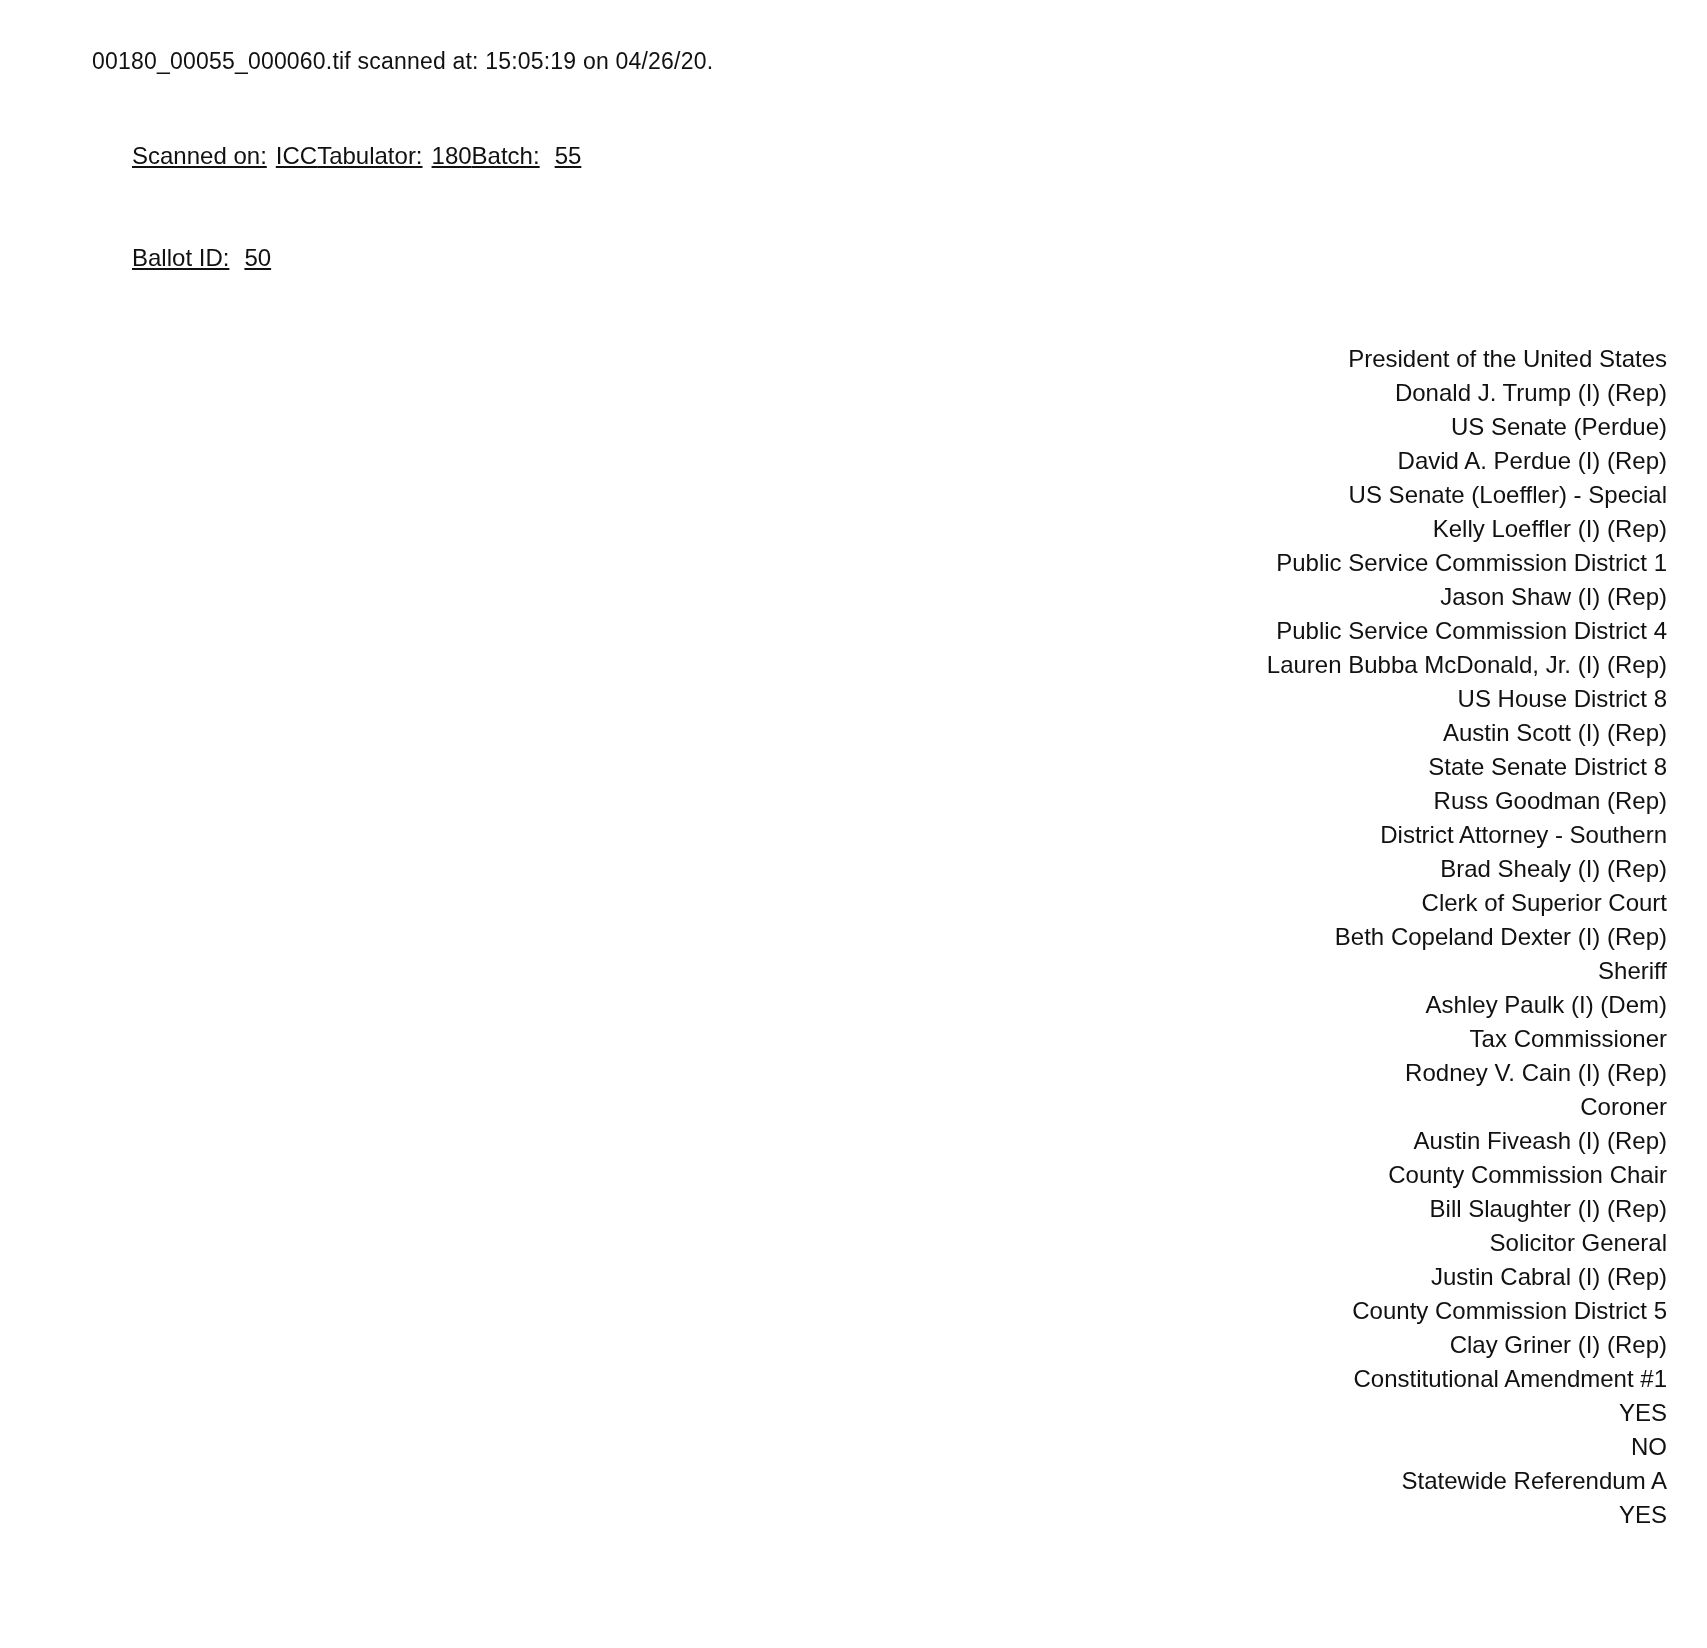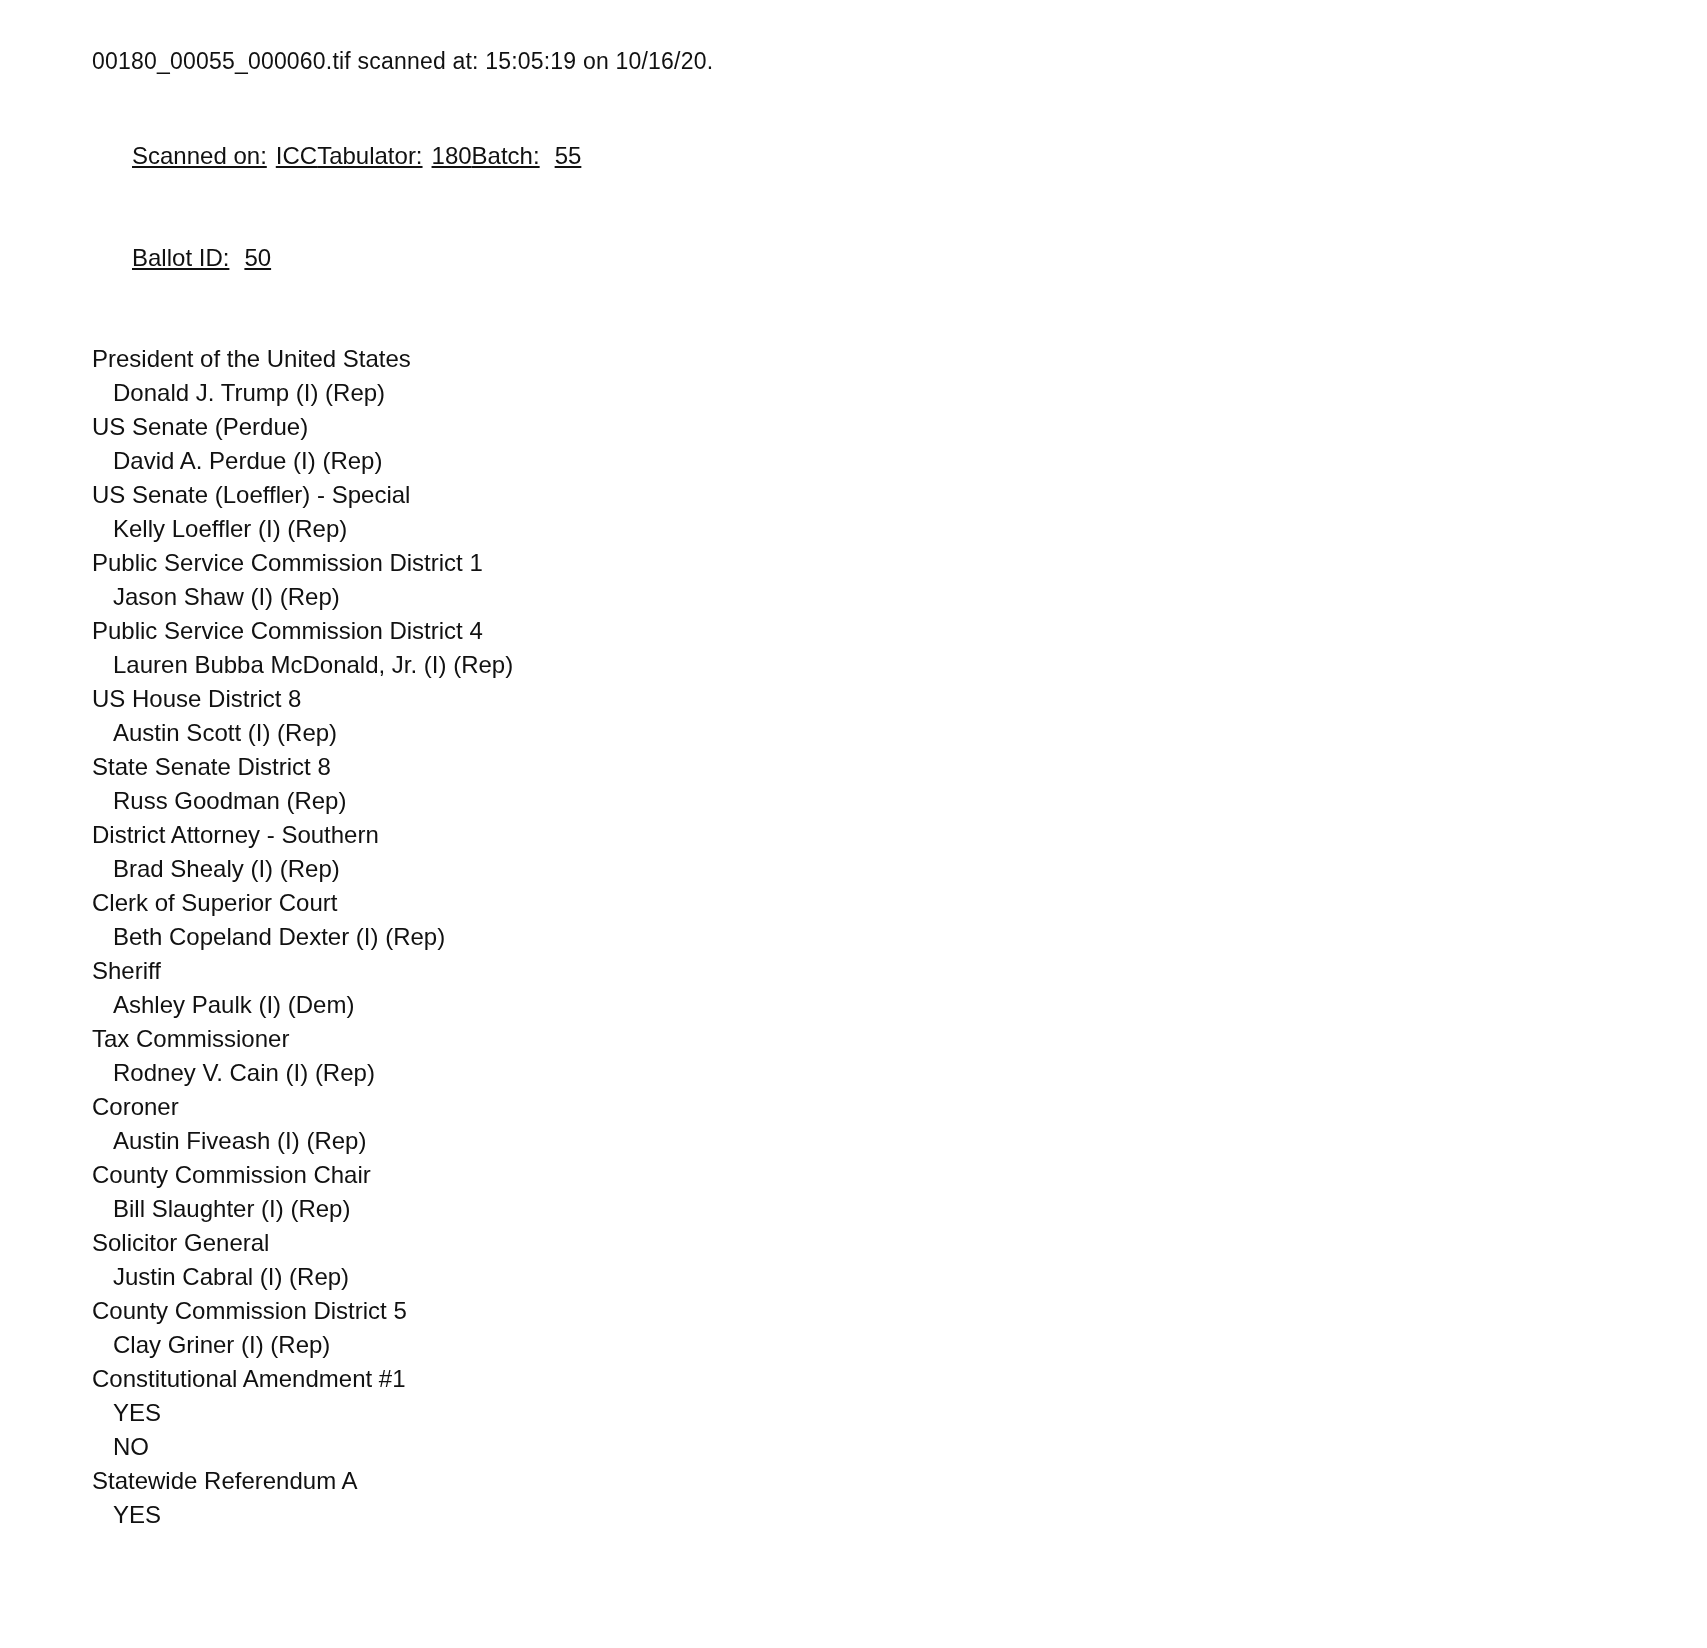--- a/index.html
+++ b/index.html
@@ -41,35 +41,36 @@
   }
   .pair .value {
     margin-left: 9px;
   }
   .pair .value.wide-gap {
     margin-left: 15px;
   }
   .contest-list {
     font-size: 24px;
     line-height: 34px;
+    text-align: right;
   }
   .contest-title {
     white-space: pre;
   }
   .contest-selection {
     padding-left: 21px;
     white-space: pre;
   }
 </style>
 </head>
 <body>
 
 <div class="page">
 
-  <div class="scan-line">00180_00055_000060.tif scanned at: 15:05:19 on 10/16/20.</div>
+  <div class="scan-line">00180_00055_000060.tif scanned at: 15:05:19 on 04/26/20.</div>
 
   <div class="header-block">
     <div class="header-line">
       <span class="pair"><span>Scanned on:</span><span class="value">ICC</span></span><span class="pair"><span>Tabulator:</span><span class="value">180</span></span><span class="pair"><span>Batch:</span><span class="value wide-gap">55</span></span>
     </div>
     <div class="header-line">
       <span class="pair"><span>Ballot ID:</span><span class="value wide-gap">50</span></span>
     </div>
   </div>
 

